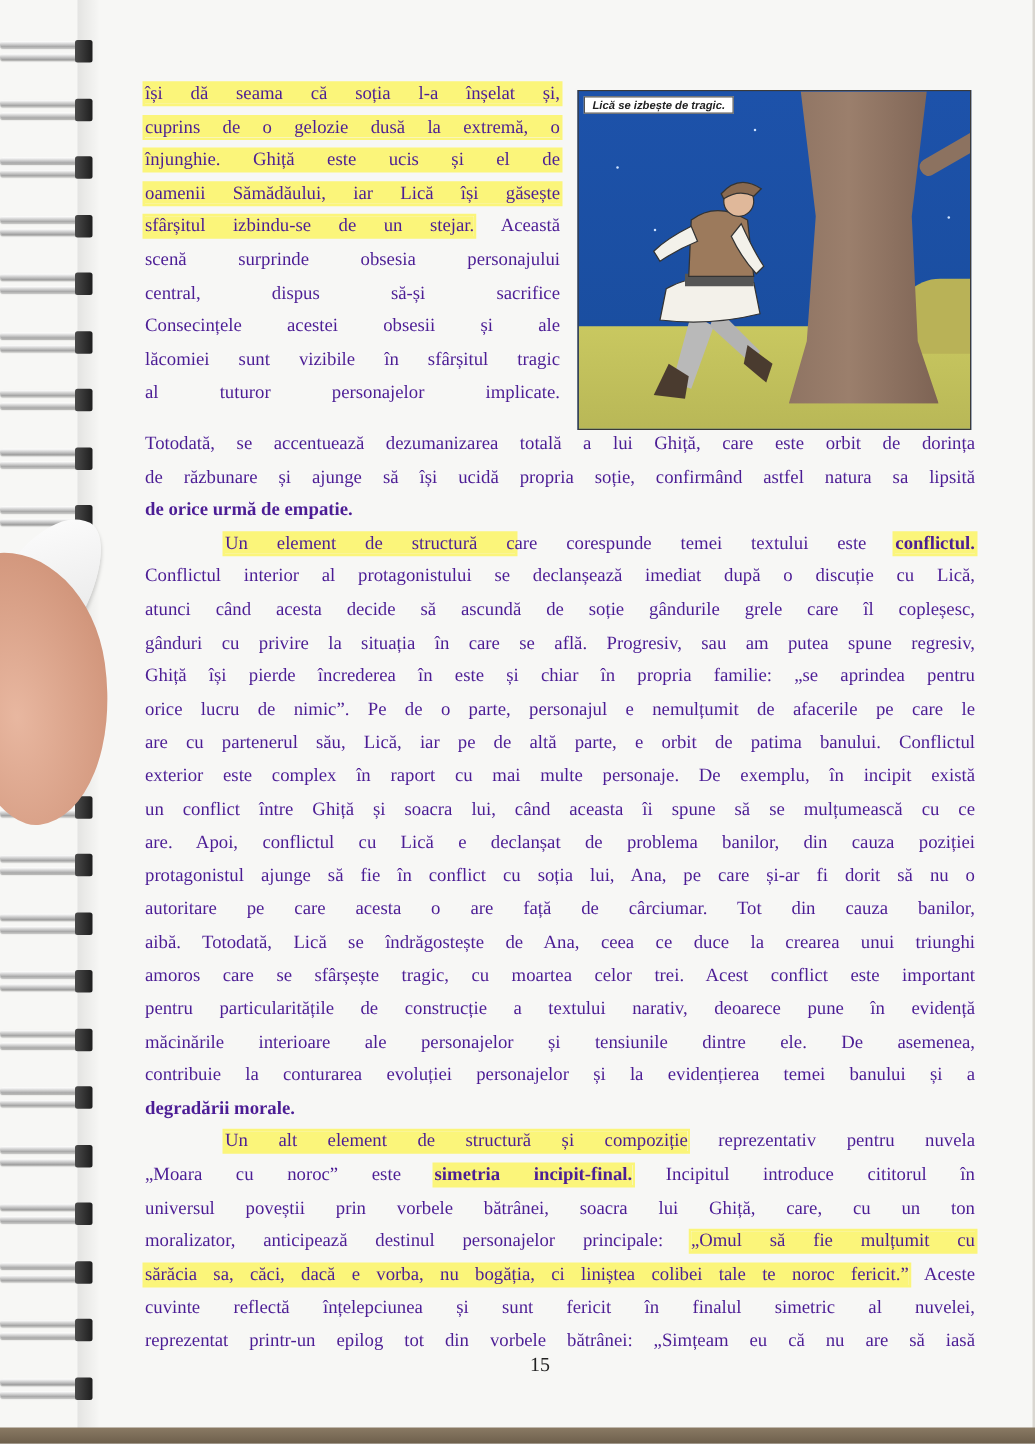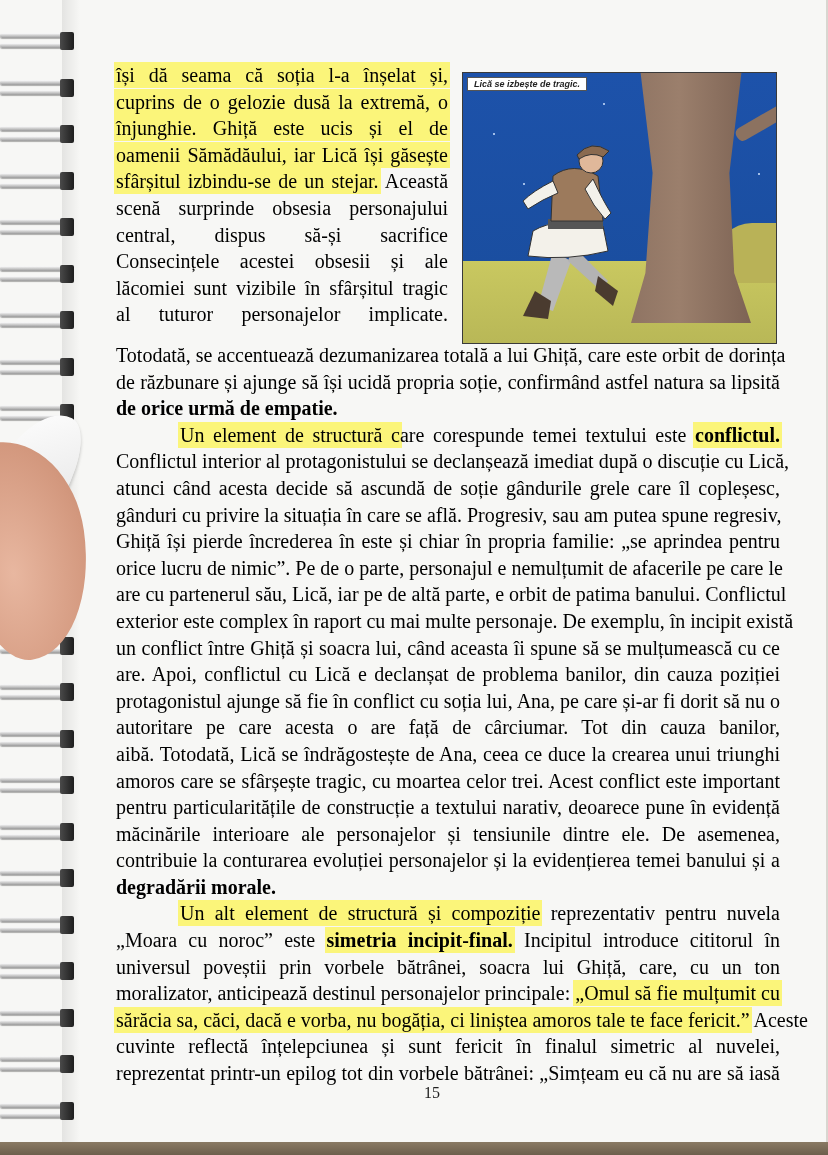--- a/index.html
+++ b/index.html
@@ -6,21 +6,21 @@
   body{width:828px;height:1155px;position:relative;overflow:hidden;background:#d9d6d0;font-family:"Liberation Serif","DejaVu Serif",serif;}
   .page{position:absolute;left:0;top:0;width:826px;height:1148px;background:#f7f7f5;}
   .bottom-edge{position:absolute;left:0;top:1142px;width:828px;height:13px;background:linear-gradient(#8a7a64,#6d5f4c);}
   .spiral{position:absolute;left:0;top:0;width:80px;height:1148px;}
   .coil{position:absolute;left:0;width:74px;height:22px;}
   .coil .wire{position:absolute;left:0;right:8px;height:5px;border-radius:3px;background:linear-gradient(#ffffff,#9a9a9a);box-shadow:0 1px 1px rgba(0,0,0,.3);}
   .coil .hole{position:absolute;right:0;top:2px;width:14px;height:18px;background:linear-gradient(90deg,#4a4a4a,#1e1e1e);border-radius:2px;}
   .spine-shadow{position:absolute;left:62px;top:0;width:18px;height:1148px;background:linear-gradient(90deg,rgba(0,0,0,.08),rgba(0,0,0,0));}
   .finger{position:absolute;left:-40px;top:440px;width:126px;height:220px;border-radius:40% 60% 55% 45%/40% 45% 55% 60%;background:radial-gradient(ellipse at 40% 60%,#e8b7a0,#d3987e 70%,#c48a70);transform:rotate(-8deg);}
   .nail{position:absolute;left:2px;top:408px;width:72px;height:118px;border-radius:60% 40% 40% 60%/70% 60% 40% 30%;background:linear-gradient(135deg,#ffffff,#ececec 70%,#d8d8d8);transform:rotate(28deg);box-shadow:2px 2px 3px rgba(0,0,0,.15);}
-  .text{position:absolute;font-size:20px;color:#000000;line-height:26.6px;}
+  .text{position:absolute;font-size:15px;color:#4c1d95;line-height:26.6px;}
   .col-narrow{left:116px;top:62px;width:332px;text-align:justify;}
   .col-wide{left:116px;top:342px;width:664px;text-align:justify;}
   .line{display:block;white-space:nowrap;text-align-last:justify;text-align:justify;}
   .line.last{text-align-last:left;font-weight:bold;}
   .indent{padding-left:64px;}
   .hl{background:#fbf57a;box-shadow:0 0 0 2px #fbf57a;}
   b{font-weight:bold;font-family:Liberation Serif, serif;}
   .figure{position:absolute;left:462px;top:72px;width:313px;height:270px;border:1.5px solid #3a3a3a;overflow:hidden;background:#1a4fa6;}
   .sky{position:absolute;left:0;top:0;width:100%;height:195px;background:linear-gradient(#1d52aa,#1a4ea0);}
   .ground{position:absolute;left:0;top:188px;width:100%;height:90px;background:linear-gradient(#c9c860,#b7b656);}
@@ -225,21 +225,21 @@
     <span class="line">amoros care se sfârșește tragic, cu moartea celor trei. Acest conflict este important</span>
     <span class="line">pentru particularitățile de construcție a textului narativ, deoarece pune în evidență</span>
     <span class="line">măcinările interioare ale personajelor și tensiunile dintre ele. De asemenea,</span>
     <span class="line">contribuie la conturarea evoluției personajelor și la evidențierea temei banului și a</span>
     <span class="line last">degradării morale.</span>
 
     <span class="line indent"><span class="hl">Un alt element de structură și compoziție</span><span> reprezentativ pentru nuvela</span></span>
     <span class="line"><span>„Moara cu noroc” este </span><b class="hl">simetria incipit-final.</b><span> Incipitul introduce cititorul în</span></span>
     <span class="line">universul poveștii prin vorbele bătrânei, soacra lui Ghiță, care, cu un ton</span>
     <span class="line"><span>moralizator, anticipează destinul personajelor principale: </span><span class="hl">„Omul să fie mulțumit cu</span></span>
-    <span class="line"><span class="hl">sărăcia sa, căci, dacă e vorba, nu bogăția, ci liniștea amoros tale te face fericit.”</span><span> Aceste</span></span>
+    <span class="line"><span class="hl">sărăcia sa, căci, dacă e vorba, nu bogăția, ci liniștea colibei tale te noroc fericit.”</span><span> Aceste</span></span>
     <span class="line">cuvinte reflectă înțelepciunea și sunt fericit în finalul simetric al nuvelei,</span>
     <span class="line">reprezentat printr-un epilog tot din vorbele bătrânei: „Simțeam eu că nu are să iasă</span>
   </div>
 
   <div class="page-number">15</div>
 </div>
 
 <div class="bottom-edge"></div>
 
 </body></html>

